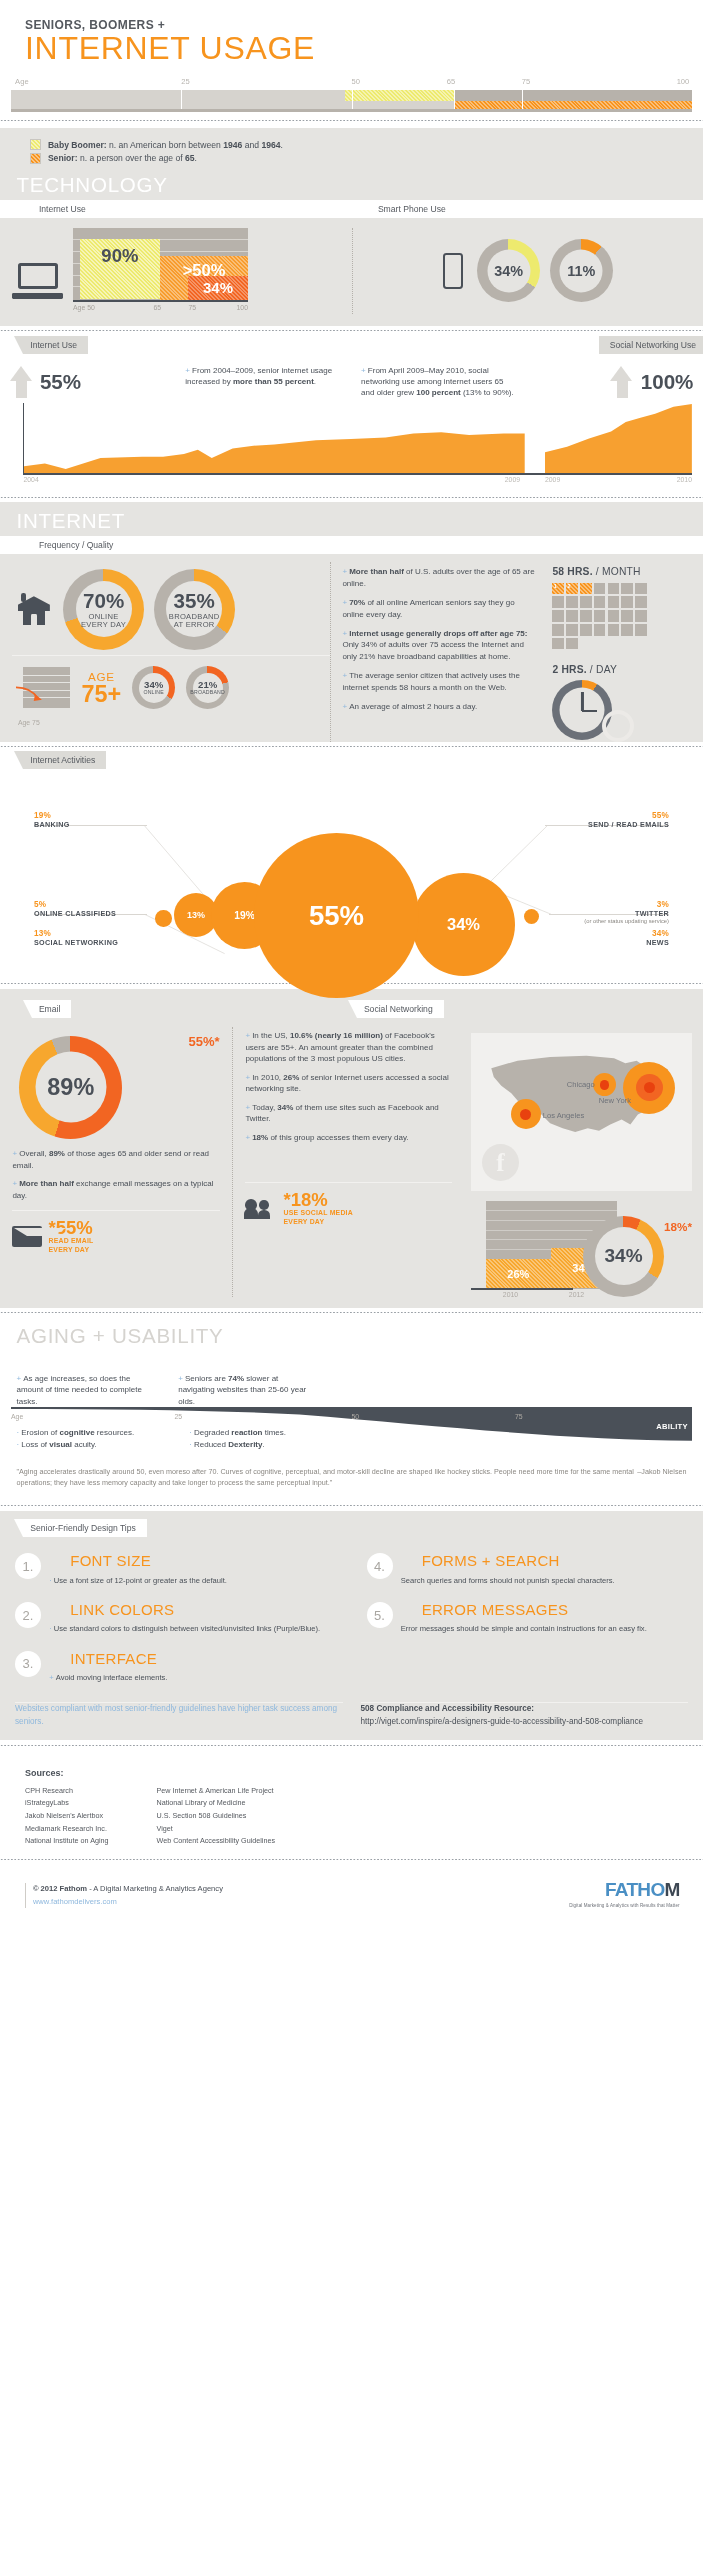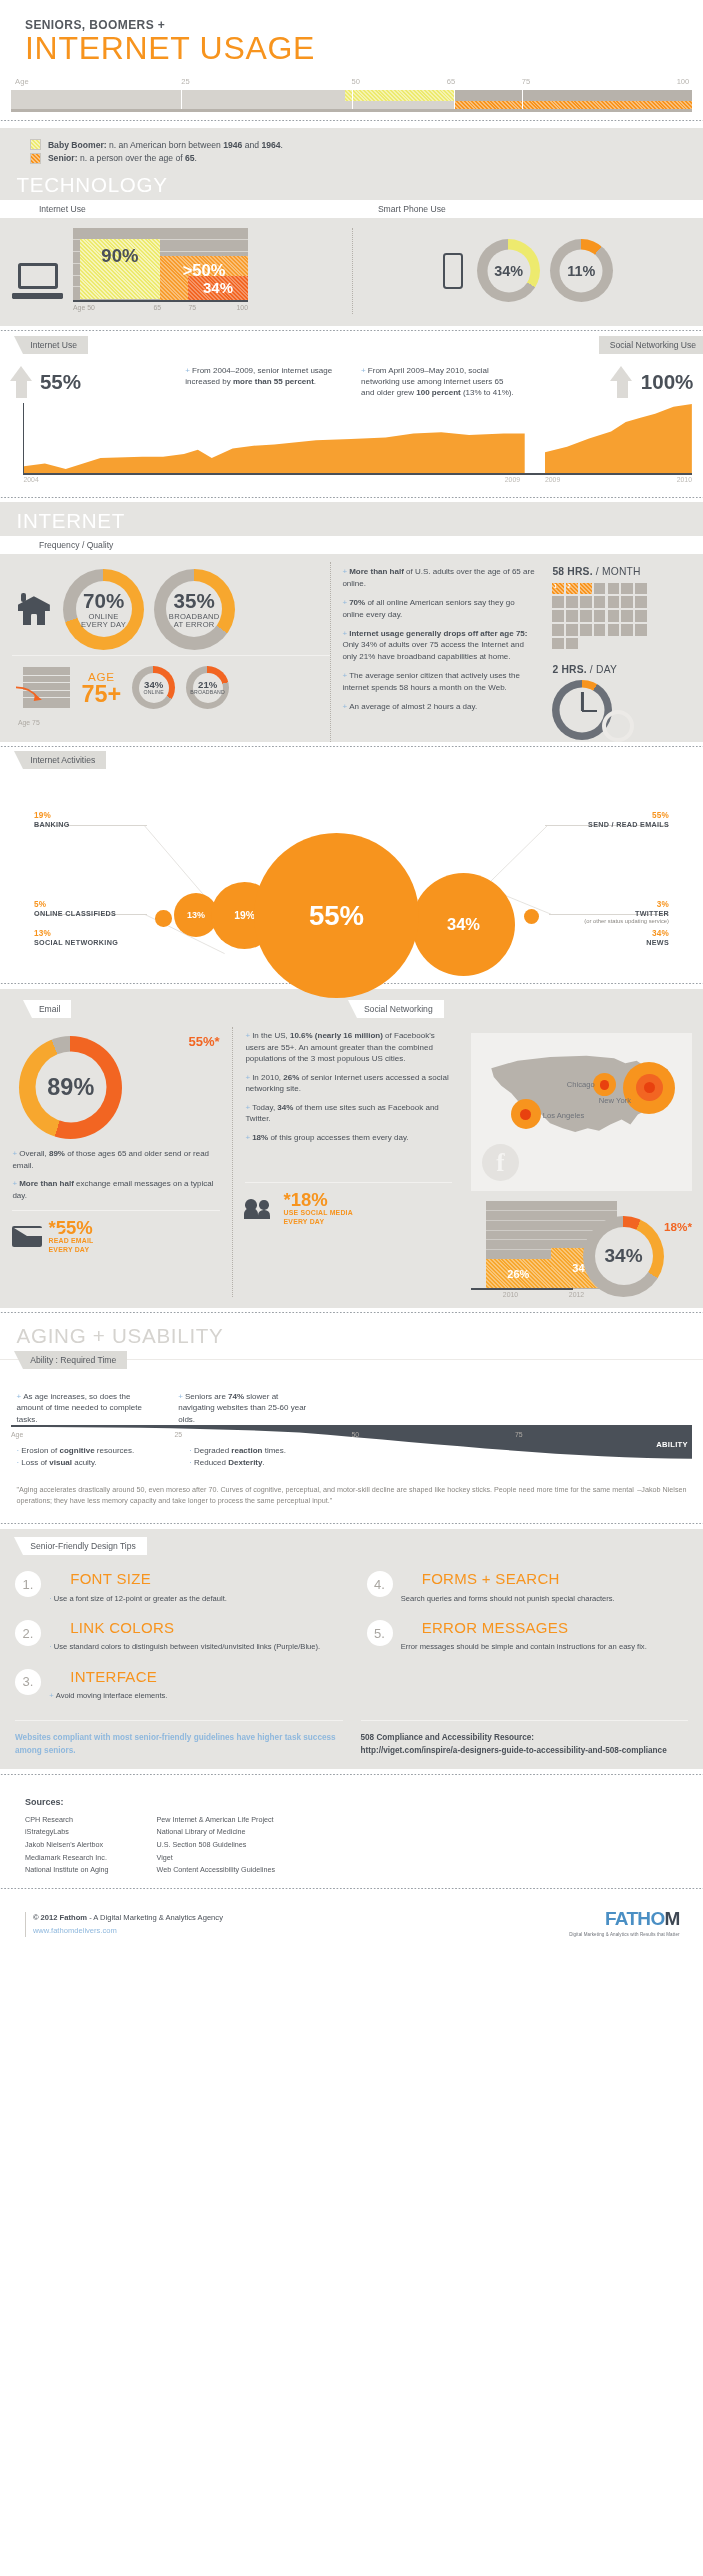--- a/index.html
+++ b/index.html
@@ -239,21 +239,21 @@
   .quote .who{ float:right; }
 
   
   .tips { display:flex; flex-wrap:wrap; padding:11px 0 4.1px 0;}
   .tip { width:50%; display:flex; gap:8.2px; padding:5.5px 15px 11px 15px;}
   .num { width:26px;height:26px;border-radius:50%;background:#ffffff;color:#a9a6a1;
      font-size:13px; display:flex;align-items:center;justify-content:center; flex:none;}
   .tip h3 { font-size:15px; color:#f7941e; font-weight:400; letter-spacing:0.3px; line-height:1.1;margin-left:21px;}
   .tip p { font-size:7.6px; margin-top:4.8px; line-height:1.45;}
   .tips-foot { display:flex; padding:4.1px 15px 12.4px 15px; gap:18px;}
-  .tips-foot > div { width:50%; border-top:0.7px solid #f2f1ef; padding-top:11px; font-size:8.2px; line-height:1.5;font-weight:bold;}
+  .tips-foot > div { width:50%; border-top:0.7px solid #f2f1ef; font-size:8.2px; line-height:1.5;}
   .blue { color:#8fb8dd; }
 
   
   .src { padding:18px 0 6.9px 25px; }
   .src h4 { font-size:9px; font-weight:bold; margin-bottom:6.9px;}
   .src-cols{ display:flex; font-size:7.2px; line-height:1.75; color:#55595f;}
   .src-cols ul{ list-style:none; margin-right:48px;}
   .foot { display:flex; align-items:flex-end; justify-content:space-between; padding:15px 23.4px 18px 25px;}
   .foot .l { border-left:1.4px solid #cfccc7; padding-left:6.9px; font-size:7.6px; line-height:1.6;}
   .foot .l a{ color:#8fb8dd; text-decoration:none;}
@@ -371,21 +371,21 @@
         <div class="arrow-up">
             <div class="head"></div>
             <div class="stem"></div>
           </div>
         <div class="bignum">55%</div>
       </div>
       <div class="trend-txt">
         <span class="bullet">+</span><span>From 2004–2009, senior internet usage increased by </span><b>more than 55 percent</b><span>.</span>
       </div>
       <div class="trend-txt">
-        <span class="bullet">+</span><span>From April 2009–May 2010, social networking use among internet users 65 and older grew </span><b>100 percent</b><span> (13% to 41%).</span>
+        <span class="bullet">+</span><span>From April 2009–May 2010, social networking use among internet users 65 and older grew </span><b>100 percent</b><span> (13% to 90%).</span>
       </div>
       <div class="trend-col" style="justify-content:flex-end">
         <div class="arrow-up">
             <div class="head"></div>
             <div class="stem"></div>
           </div>
         <div class="bignum">100%</div>
       </div>
     </div>
 
@@ -691,24 +691,20 @@
           </div>
         </div>
       </div>
     </div>
   </div>
 
   <div class="dotted-sep"></div>
 
   <div class="panel-white">
     <div class="ghost-title dark">AGING + USABILITY</div>
-    <div class="ribbon-row">
-      <div style="position:absolute;left:0;right:0;top:8.2px;height:0.7px;background:#eceae7;"></div>
-      <span class="ribbon grey" style="margin-left:23.4px">Ability : Required Time</span>
-    </div>
 
     <div class="ag-body">
       <div class="ag-top">
         <div class="ag-txt"><span class="bullet">+</span><span>As age increases, so does the amount of time needed to complete tasks.</span></div>
         <div class="ag-txt"><span class="bullet">+</span><span>Seniors are </span><b>74%</b><span> slower at navigating websites than 25-60 year olds.</span></div>
       </div>
 
       <div style="position:relative;margin:0 11px 0 11px;">
         <div class="ag-axis"></div>
         <svg style="position:absolute;left:0;top:1.4px;width:100%;height:33px;" viewBox="0 0 992 48" preserveAspectRatio="none">

